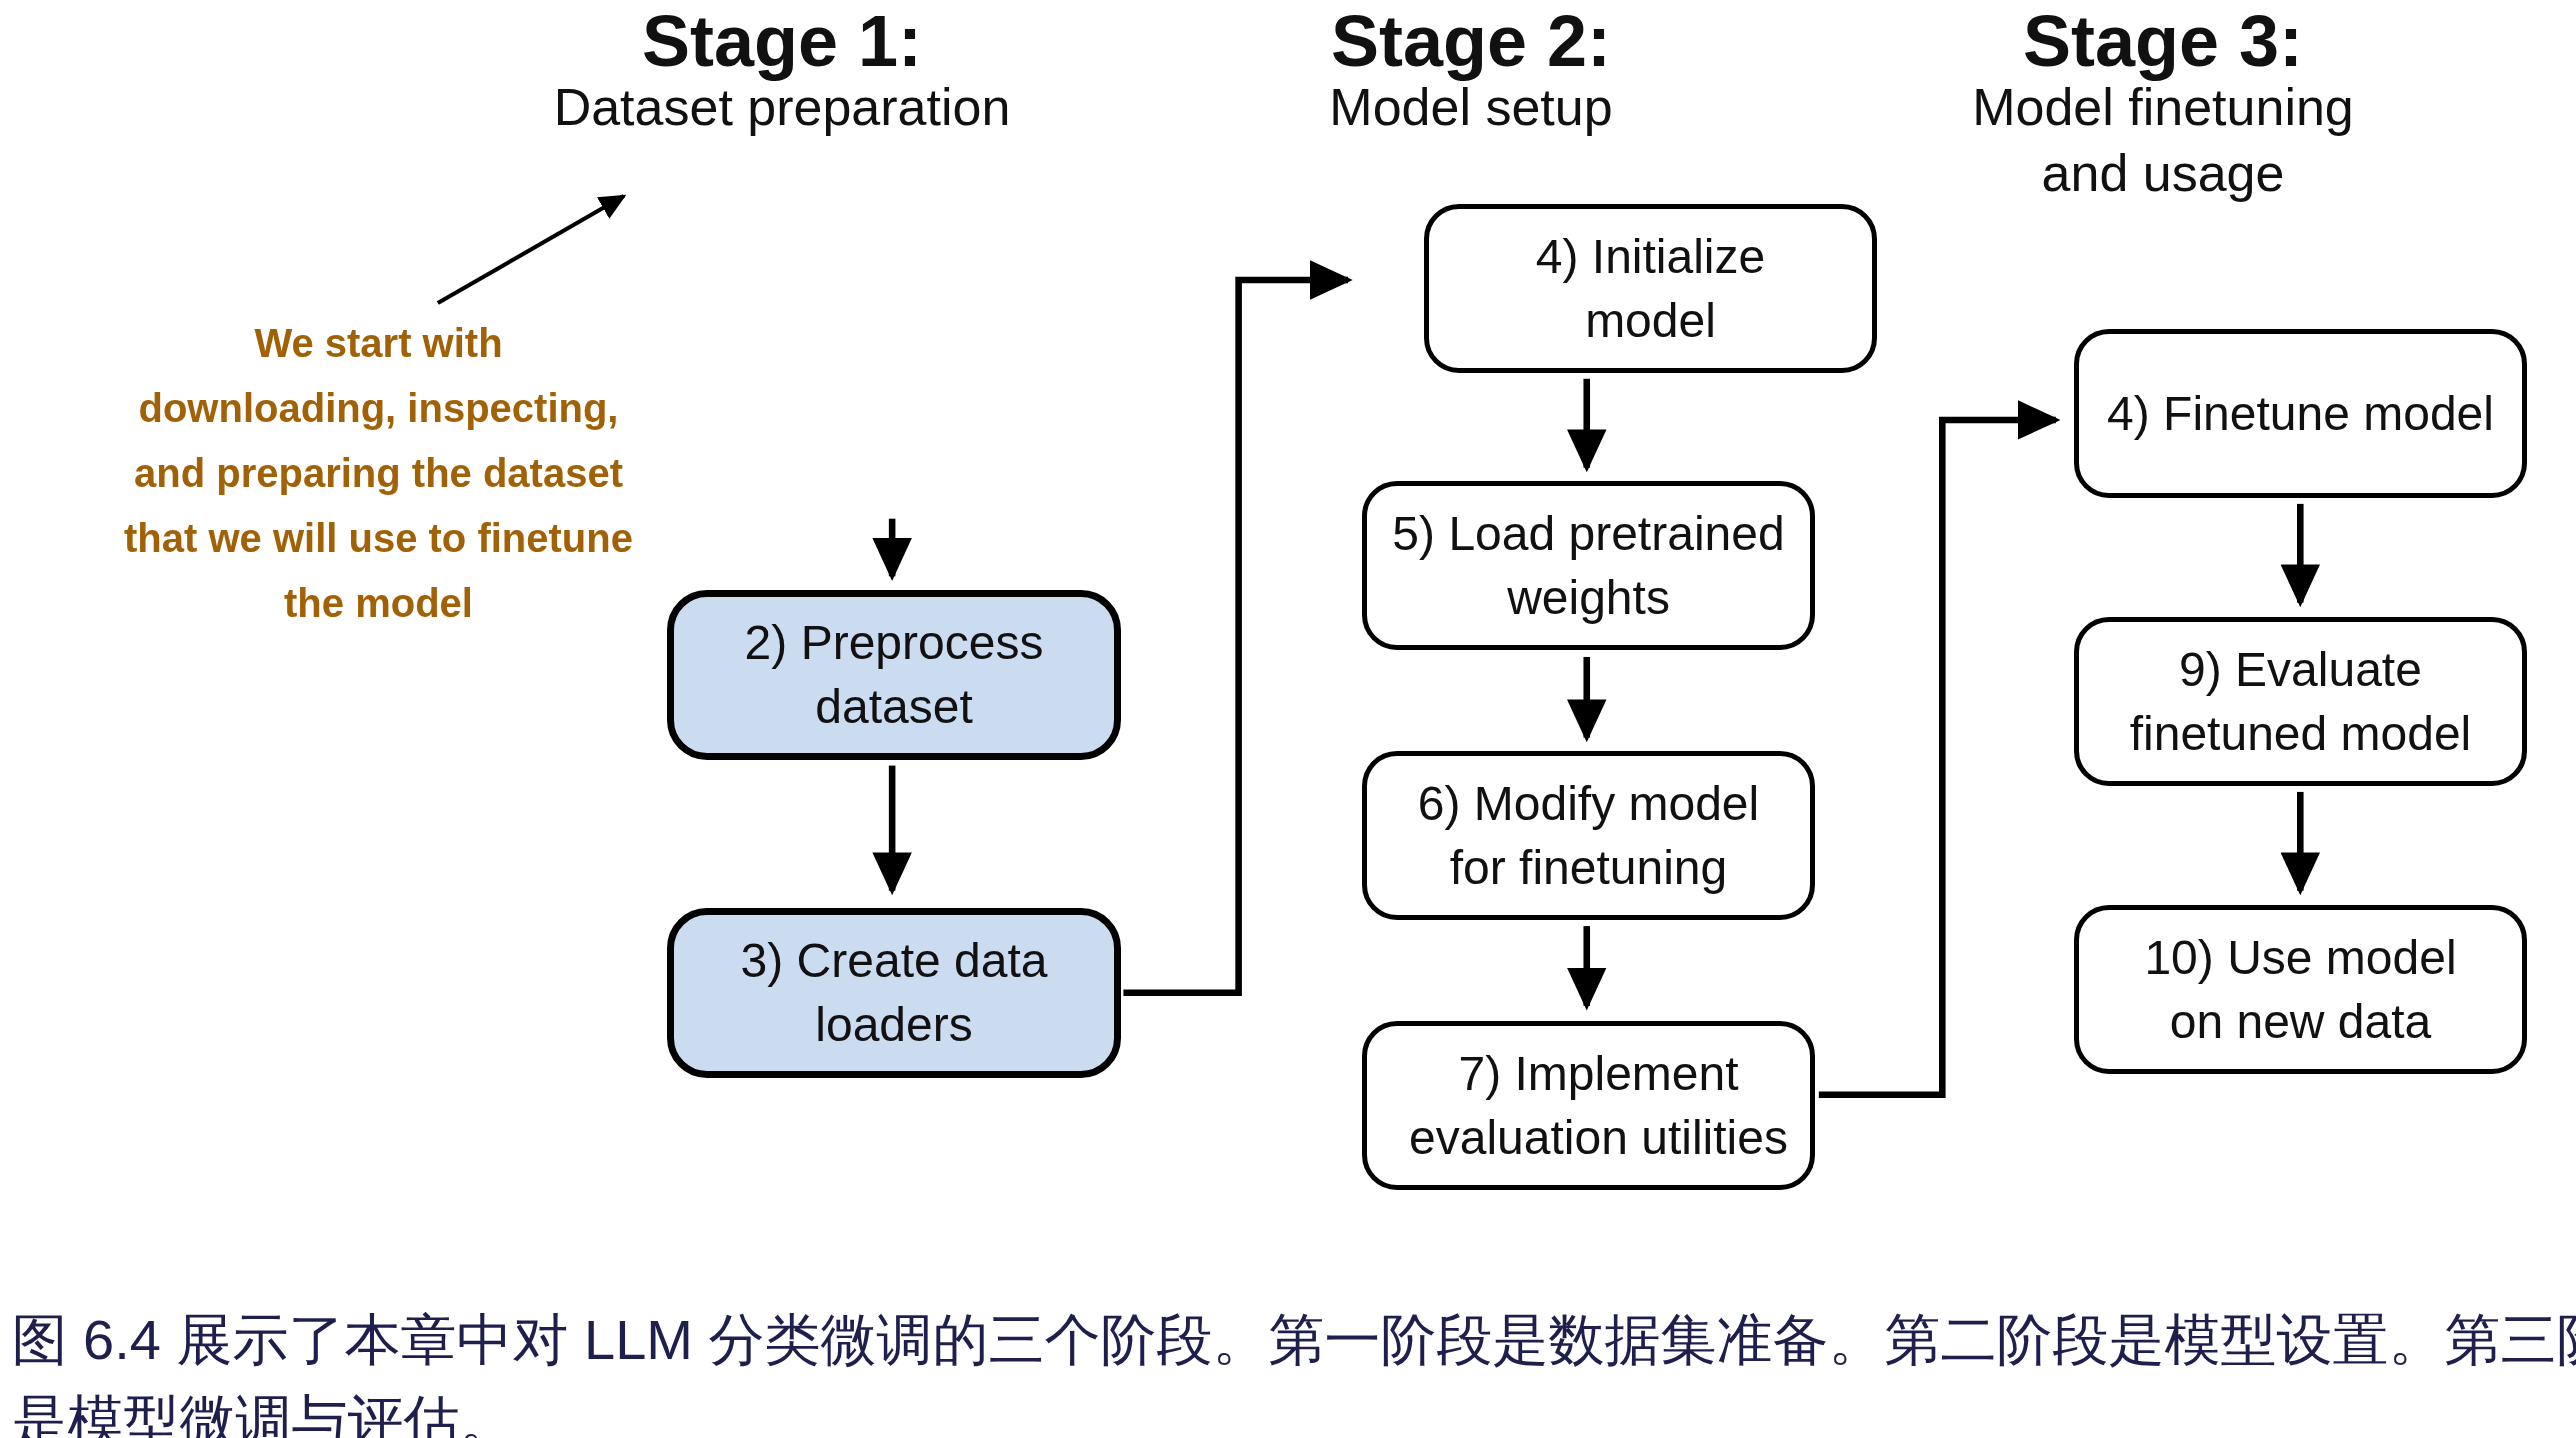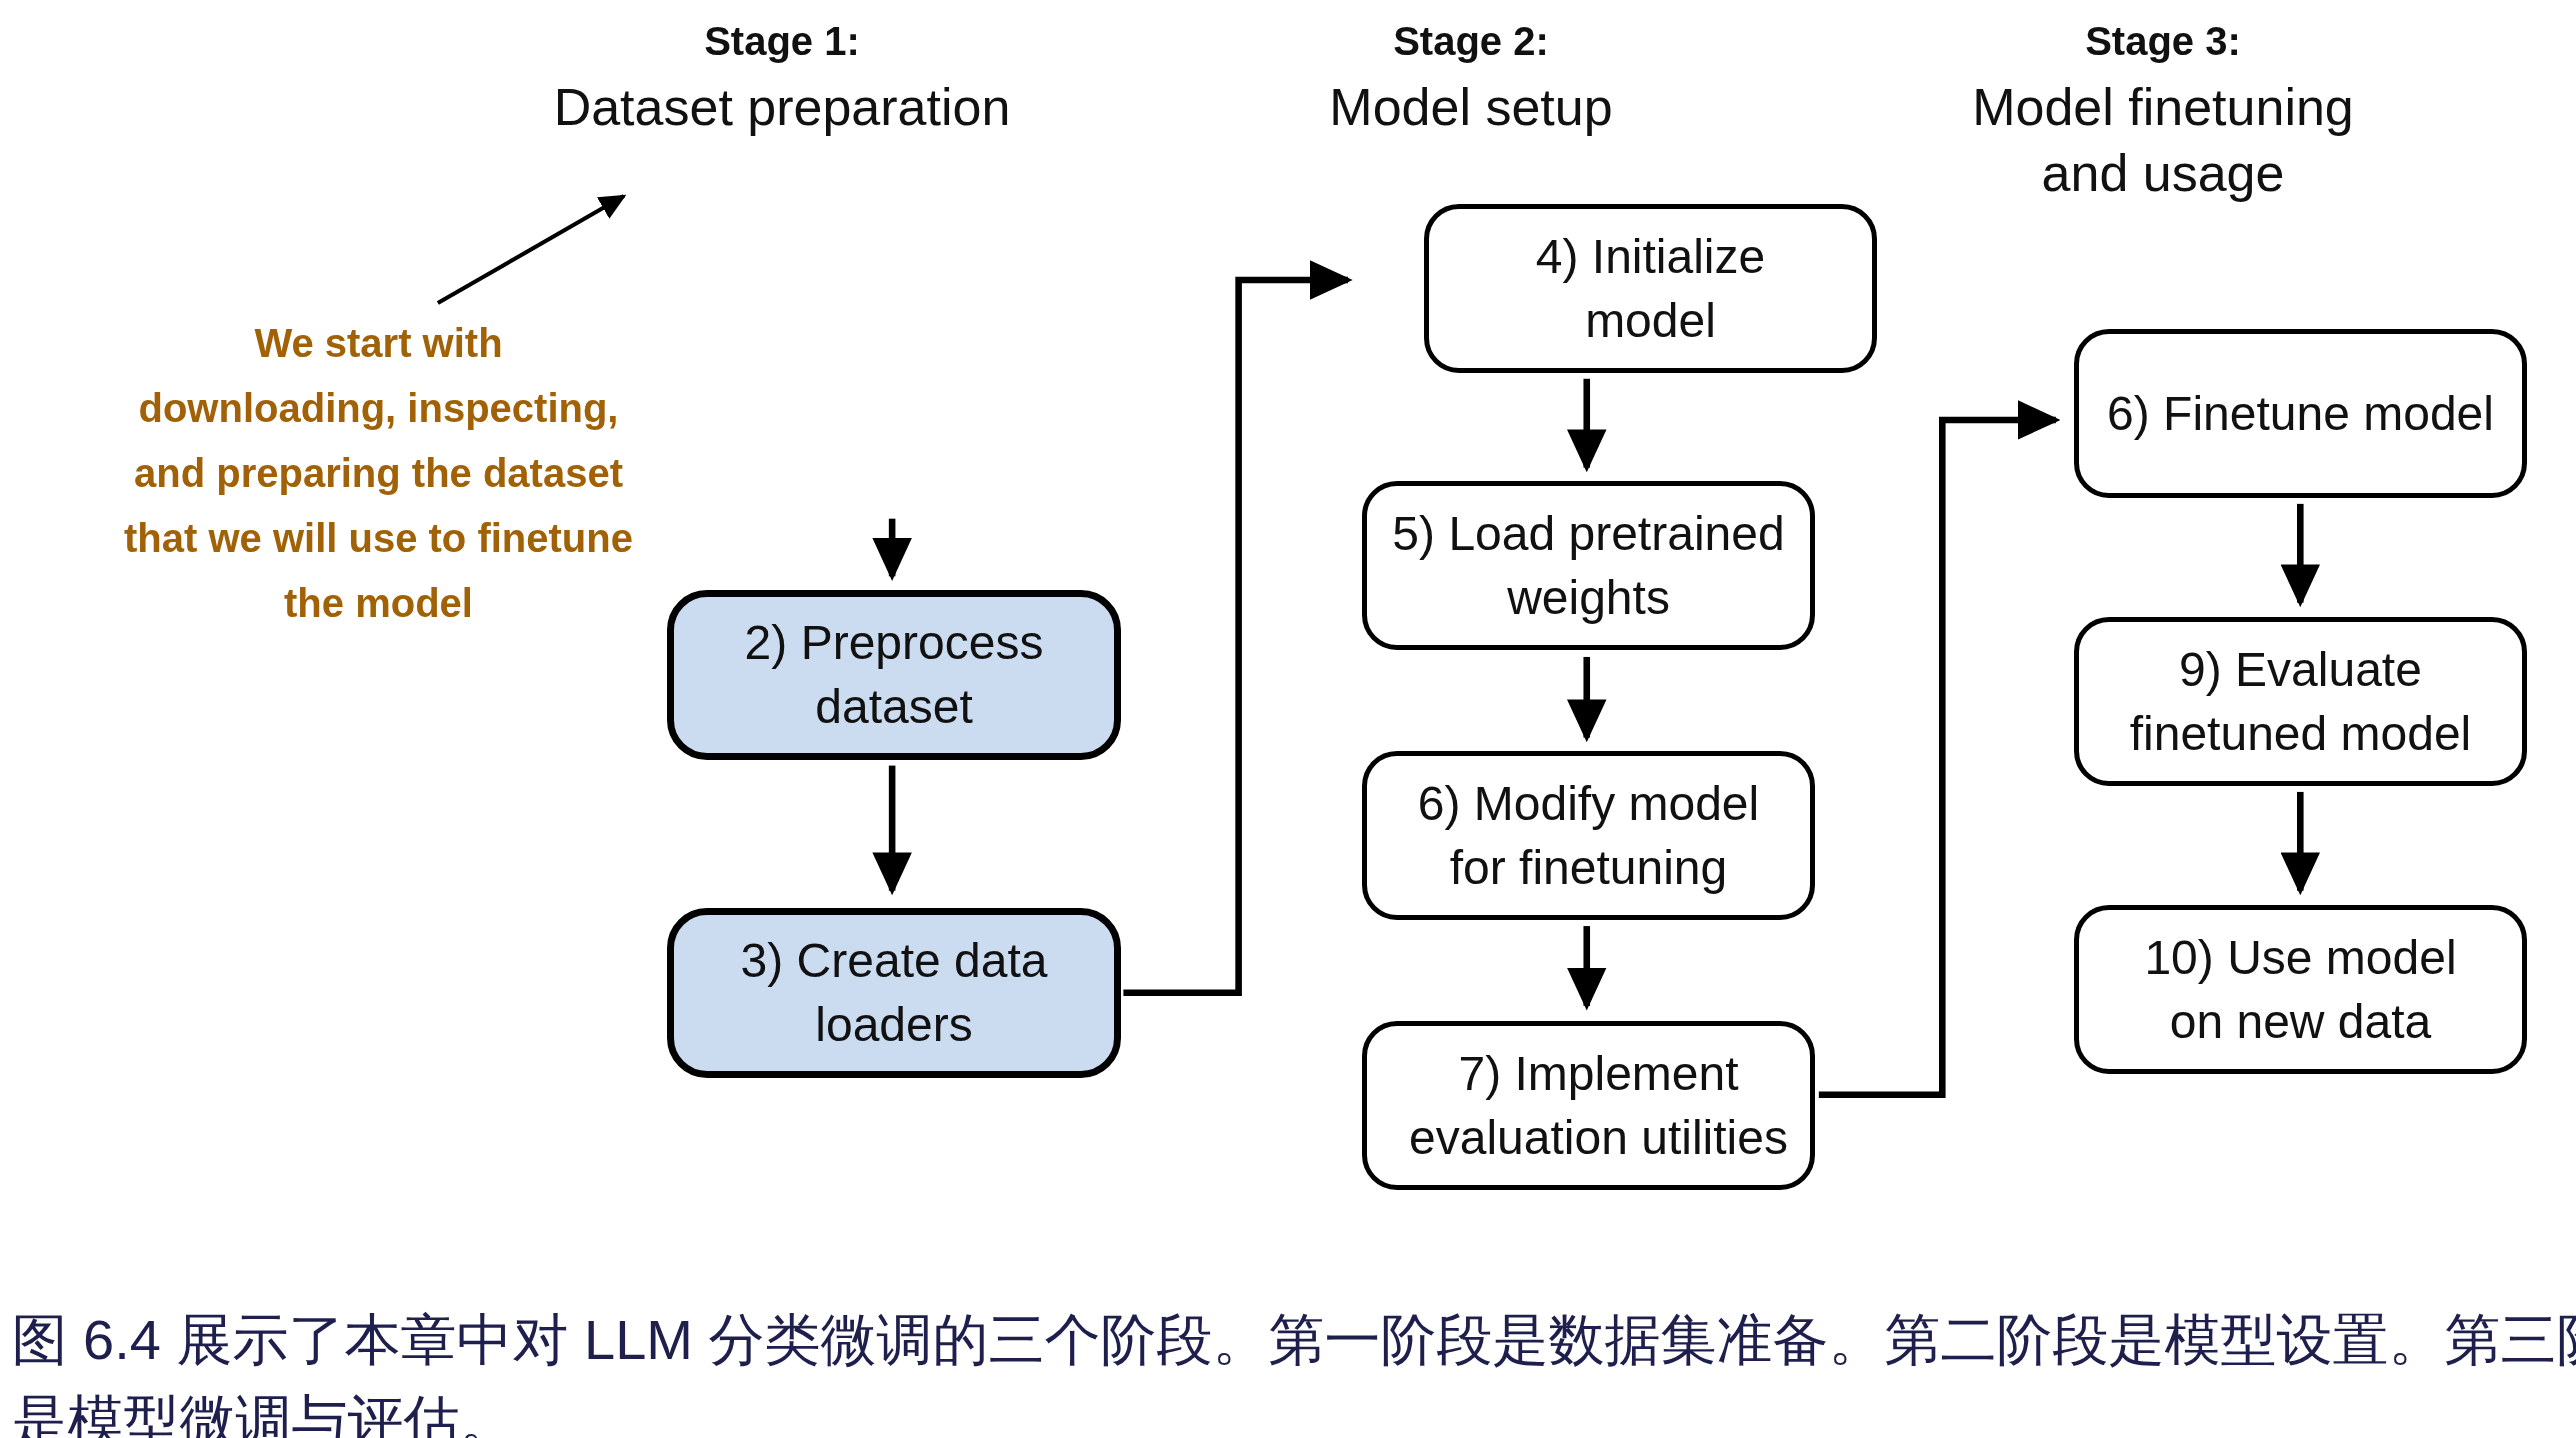--- a/index.html
+++ b/index.html
@@ -13,21 +13,21 @@
   }
   .stage-header{
     position:absolute;
     width:576px;
     text-align:center;
     line-height:66px;
   }
   .stage-header .title{
     display:block;
     font-weight:bold;
-    font-size:40px;
+    font-size:72px;
     color:#111111;
   }
   .stage-header .subtitle{
     display:block;
     font-size:52px;
     color:#111111;
     white-space:pre-line;
   }
   .flow-box{
     position:absolute;
@@ -128,21 +128,21 @@
 
   <div class="flow-box white" style="left:1424px;top:204px;width:453px;height:169px;">4) Initialize
 model</div>
   <div class="flow-box white" style="left:1362px;top:481px;width:453px;height:169px;">5) Load pretrained
 weights</div>
   <div class="flow-box white" style="left:1362px;top:751px;width:453px;height:169px;">6) Modify model
 for finetuning</div>
   <div class="flow-box white" style="left:1362px;top:1021px;width:453px;height:169px;padding-left:20px;">7) Implement
 evaluation utilities</div>
 
-  <div class="flow-box white" style="left:2074px;top:329px;width:453px;height:169px;">6) Finetune model</div>
+  <div class="flow-box white" style="left:2074px;top:329px;width:453px;height:169px;">4) Finetune model</div>
   <div class="flow-box white" style="left:2074px;top:617px;width:453px;height:169px;">9) Evaluate
 finetuned model</div>
   <div class="flow-box white" style="left:2074px;top:905px;width:453px;height:169px;">10) Use model
 on new data</div>
 
   <div class="caption">
     <div>图 6.4 展示了本章中对 LLM 分类微调的三个阶段。第一阶段是数据集准备。第二阶段是模型设置。第三阶段</div>
     <div>是模型微调与评估。</div>
   </div>
 

